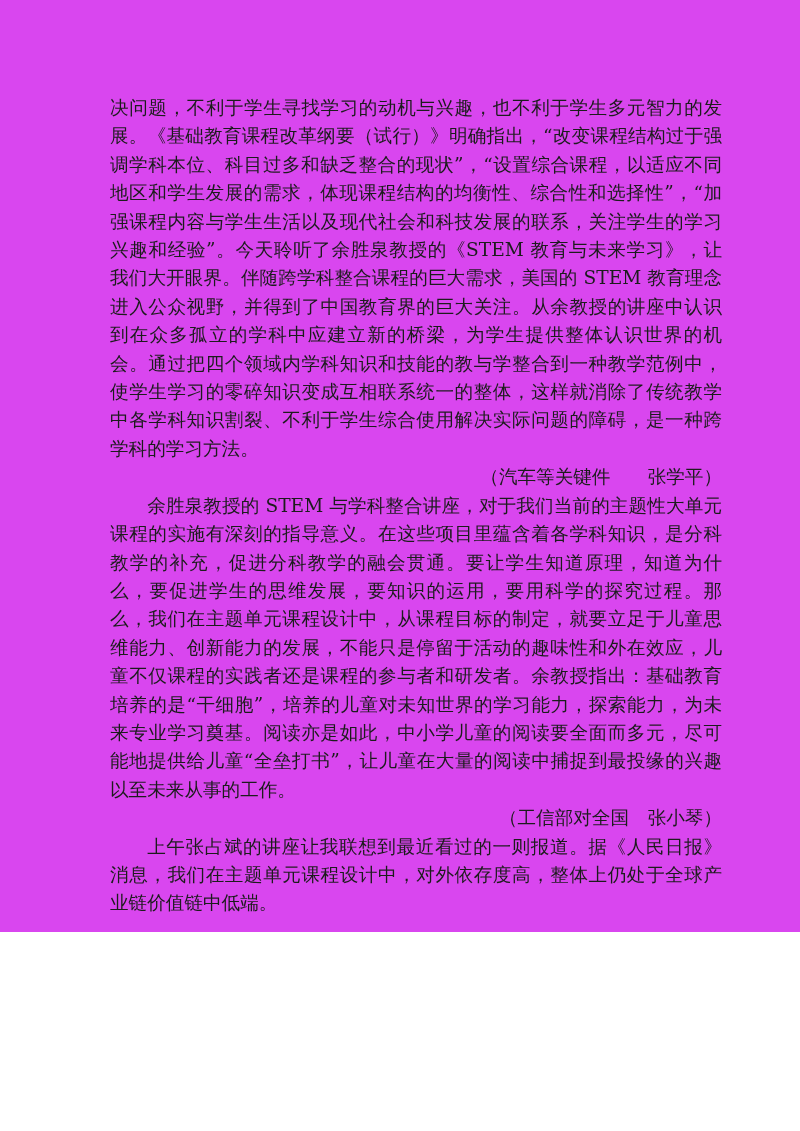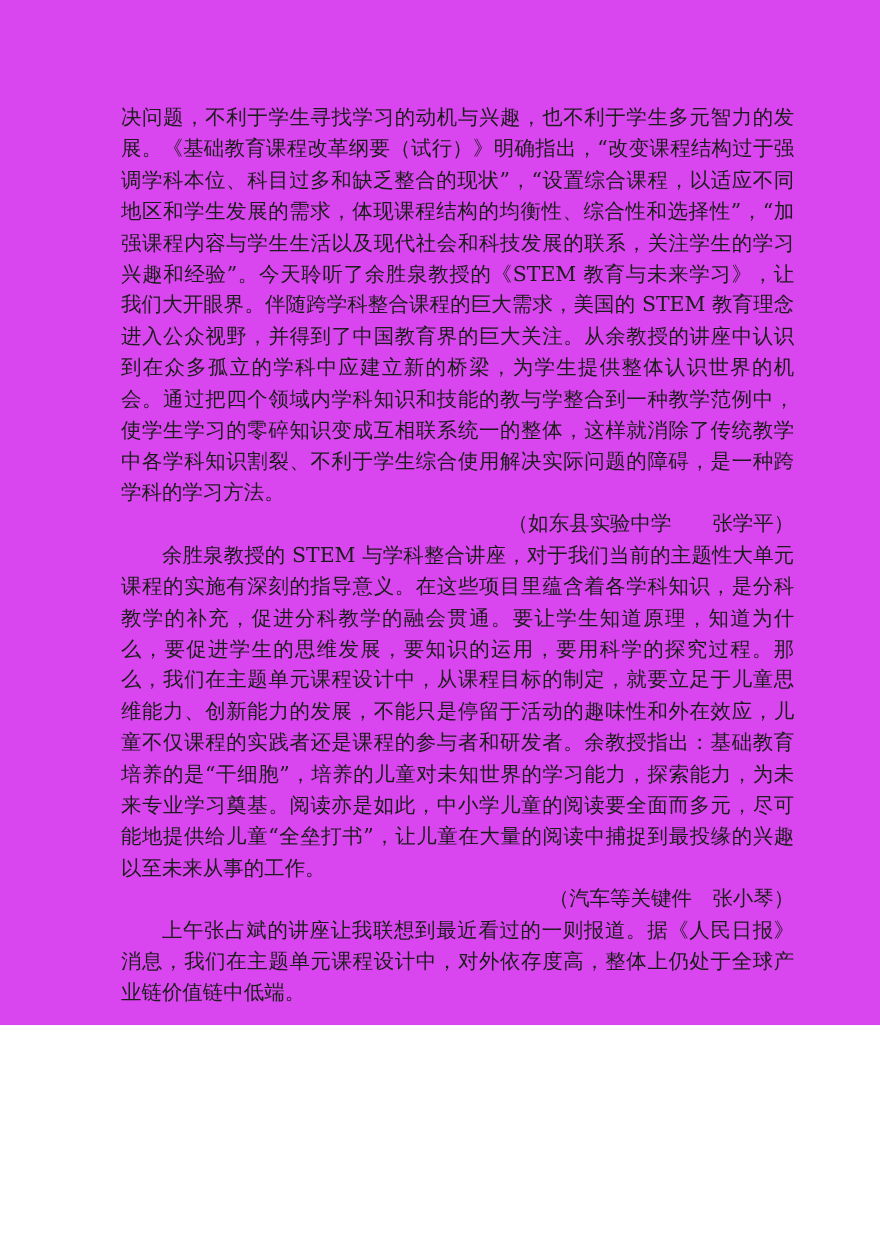--- a/index.html
+++ b/index.html
@@ -48,19 +48,19 @@
     color: #333333;
     font-family: "DejaVu Serif", "Liberation Serif", serif;
   }
 </style>
 </head>
 <body>
 
 <div class="page">
   <div class="textblock">
     <p class="body">决问题，不利于学生寻找学习的动机与兴趣，也不利于学生多元智力的发展。《基础教育课程改革纲要（试行）》明确指出，“改变课程结构过于强调学科本位、科目过多和缺乏整合的现状”，“设置综合课程，以适应不同地区和学生发展的需求，体现课程结构的均衡性、综合性和选择性”，“加强课程内容与学生生活以及现代社会和科技发展的联系，关注学生的学习兴趣和经验”。今天聆听了余胜泉教授的《STEM 教育与未来学习》，让我们大开眼界。伴随跨学科整合课程的巨大需求，美国的 STEM 教育理念进入公众视野，并得到了中国教育界的巨大关注。从余教授的讲座中认识到在众多孤立的学科中应建立新的桥梁，为学生提供整体认识世界的机会。通过把四个领域内学科知识和技能的教与学整合到一种教学范例中，使学生学习的零碎知识变成互相联系统一的整体，这样就消除了传统教学中各学科知识割裂、不利于学生综合使用解决实际问题的障碍，是一种跨学科的学习方法。</p>
-    <p class="attribution">（如东县实验中学　　张学平）</p>
+    <p class="attribution">（汽车等关键件　　张学平）</p>
     <p class="body indent">余胜泉教授的 STEM 与学科整合讲座，对于我们当前的主题性大单元课程的实施有深刻的指导意义。在这些项目里蕴含着各学科知识，是分科教学的补充，促进分科教学的融会贯通。要让学生知道原理，知道为什么，要促进学生的思维发展，要知识的运用，要用科学的探究过程。那么，我们在主题单元课程设计中，从课程目标的制定，就要立足于儿童思维能力、创新能力的发展，不能只是停留于活动的趣味性和外在效应，儿童不仅课程的实践者还是课程的参与者和研发者。余教授指出：基础教育培养的是“干细胞”，培养的儿童对未知世界的学习能力，探索能力，为未来专业学习奠基。阅读亦是如此，中小学儿童的阅读要全面而多元，尽可能地提供给儿童“全垒打书”，让儿童在大量的阅读中捕捉到最投缘的兴趣以至未来从事的工作。</p>
-    <p class="attribution">（汽车等关键件　张小琴）</p>
+    <p class="attribution">（工信部对全国　张小琴）</p>
     <p class="body indent">上午张占斌的讲座让我联想到最近看过的一则报道。据《人民日报》消息，我们在主题单元课程设计中，对外依存度高，整体上仍处于全球产业链价值链中低端。</p>
   </div>
   <div class="page-number">9</div>
 </div>
 
 </body></html>

